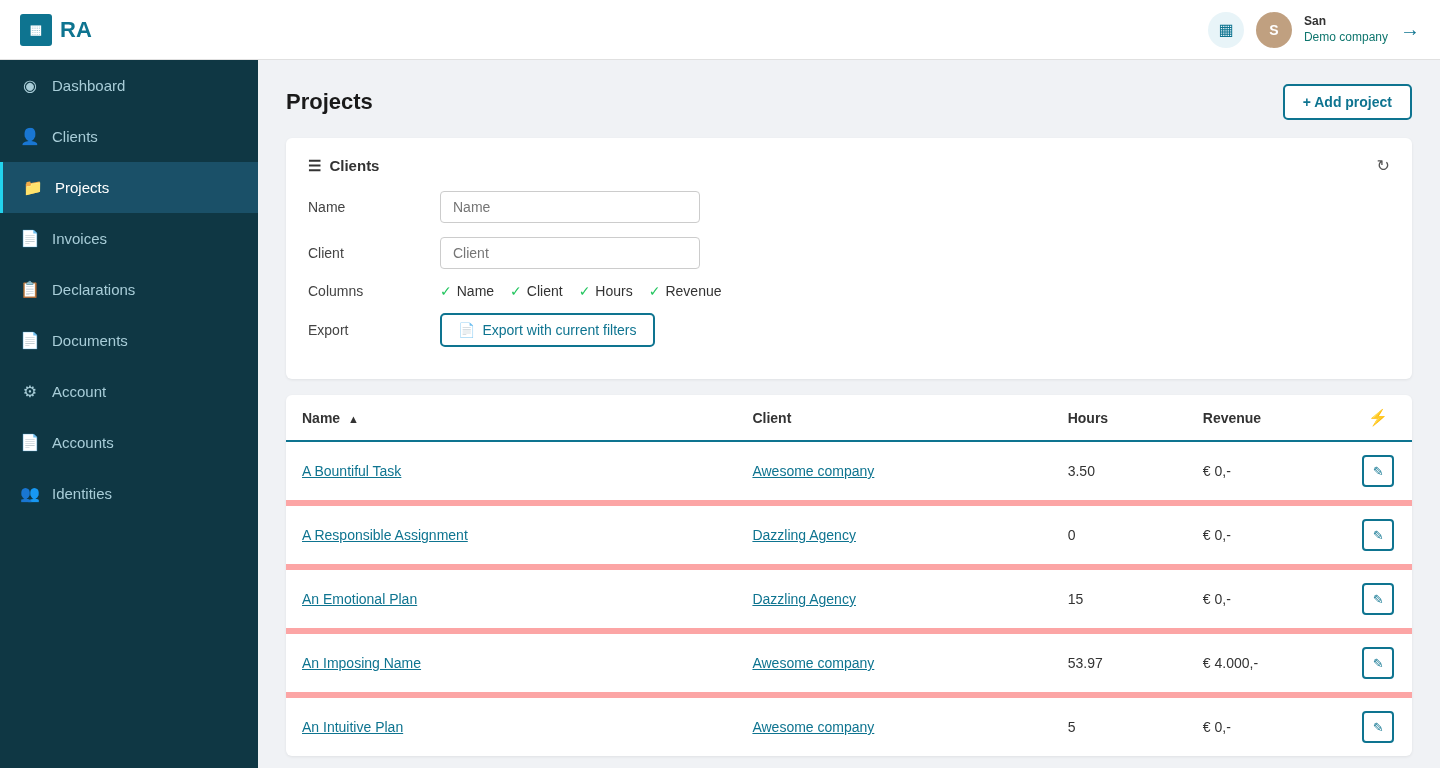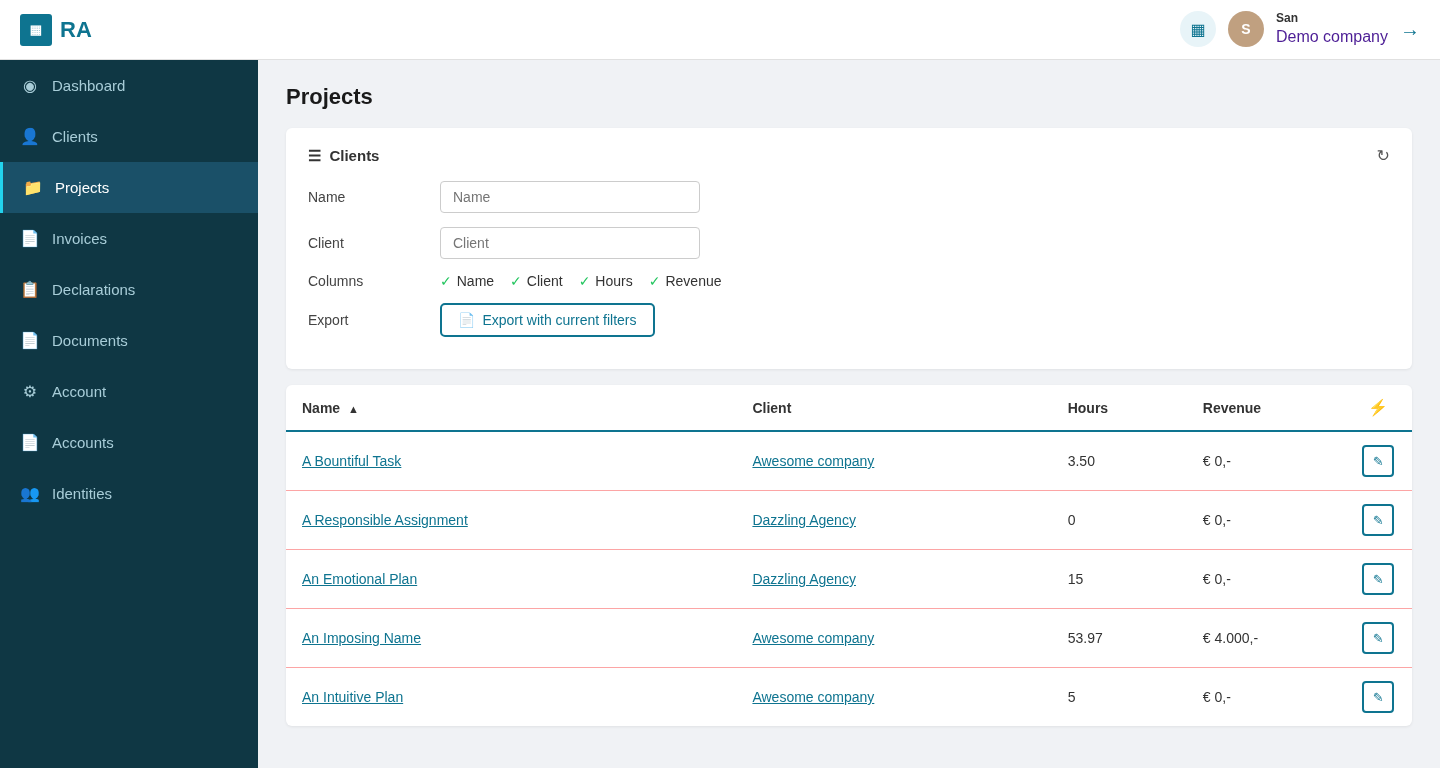--- a/index.html
+++ b/index.html
@@ -59,21 +59,21 @@
       background: #c0a080;
       display: flex;
       align-items: center;
       justify-content: center;
       color: white;
       font-size: 14px;
       font-weight: bold;
     }
     .user-info { line-height: 1.3; }
     .user-name { font-weight: 600; font-size: 12px; color: #333; }
-    .user-company { font-size: 16px; color: #4c1d95; }
+    .user-company { font-size: 12px; color: #0f766e; }
     .logout-icon { color: #0e7490; font-size: 20px; cursor: pointer; }
 
     
     .app-body {
       display: flex;
       flex: 1;
       overflow: hidden;
     }
 
     
@@ -224,21 +224,21 @@
       border-bottom: 2px solid #0e7490;
     }
     thead th {
       padding: 13px 16px;
       text-align: left;
       font-size: 14px;
       font-weight: 700;
       color: #333;
     }
     thead th:last-child { text-align: center; color: #0e7490; }
-    tbody tr { border-bottom: 1px solid #fca5a5; }
+    tbody tr { border-bottom: 6px solid #fca5a5; }
     tbody tr:last-child { border-bottom: none; }
     tbody td {
       padding: 13px 16px;
       font-size: 14px;
       color: #333;
     }
     .link-cell { color: #0e7490; cursor: pointer; text-decoration: underline; }
     .action-btn {
       width: 32px;
       height: 32px;
@@ -315,20 +315,21 @@
     <div class="sidebar-item">
       <span class="icon">👥</span>
       <span>Identities</span>
     </div>
   </div>
 
   <div class="main-content">
 
     <div class="page-header">
       <h1 class="page-title">Projects</h1>
+      <button class="add-btn">+ Add project</button>
     </div>
 
     <div class="filter-card">
       <div class="filter-header">
         <div class="filter-title">
           <span>☰</span>
           <span>Clients</span>
         </div>
         <span class="filter-refresh">↻</span>
       </div>

